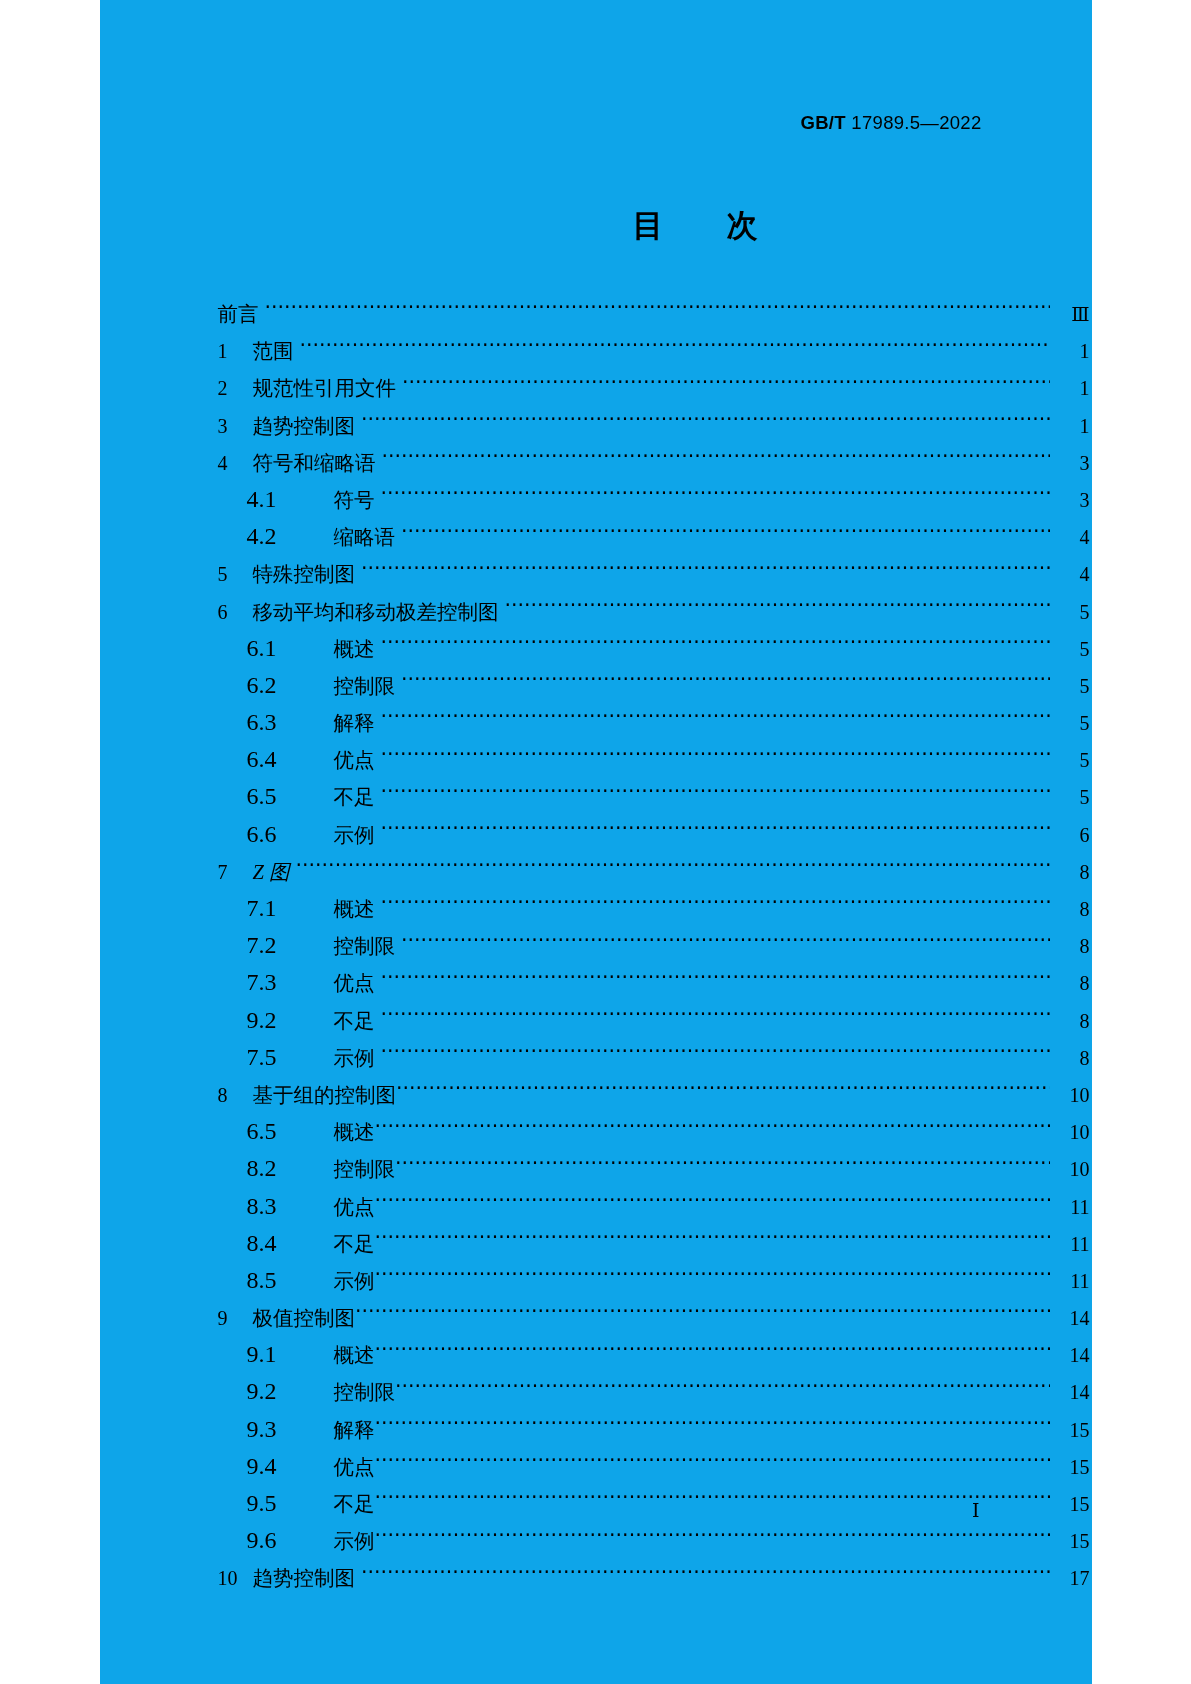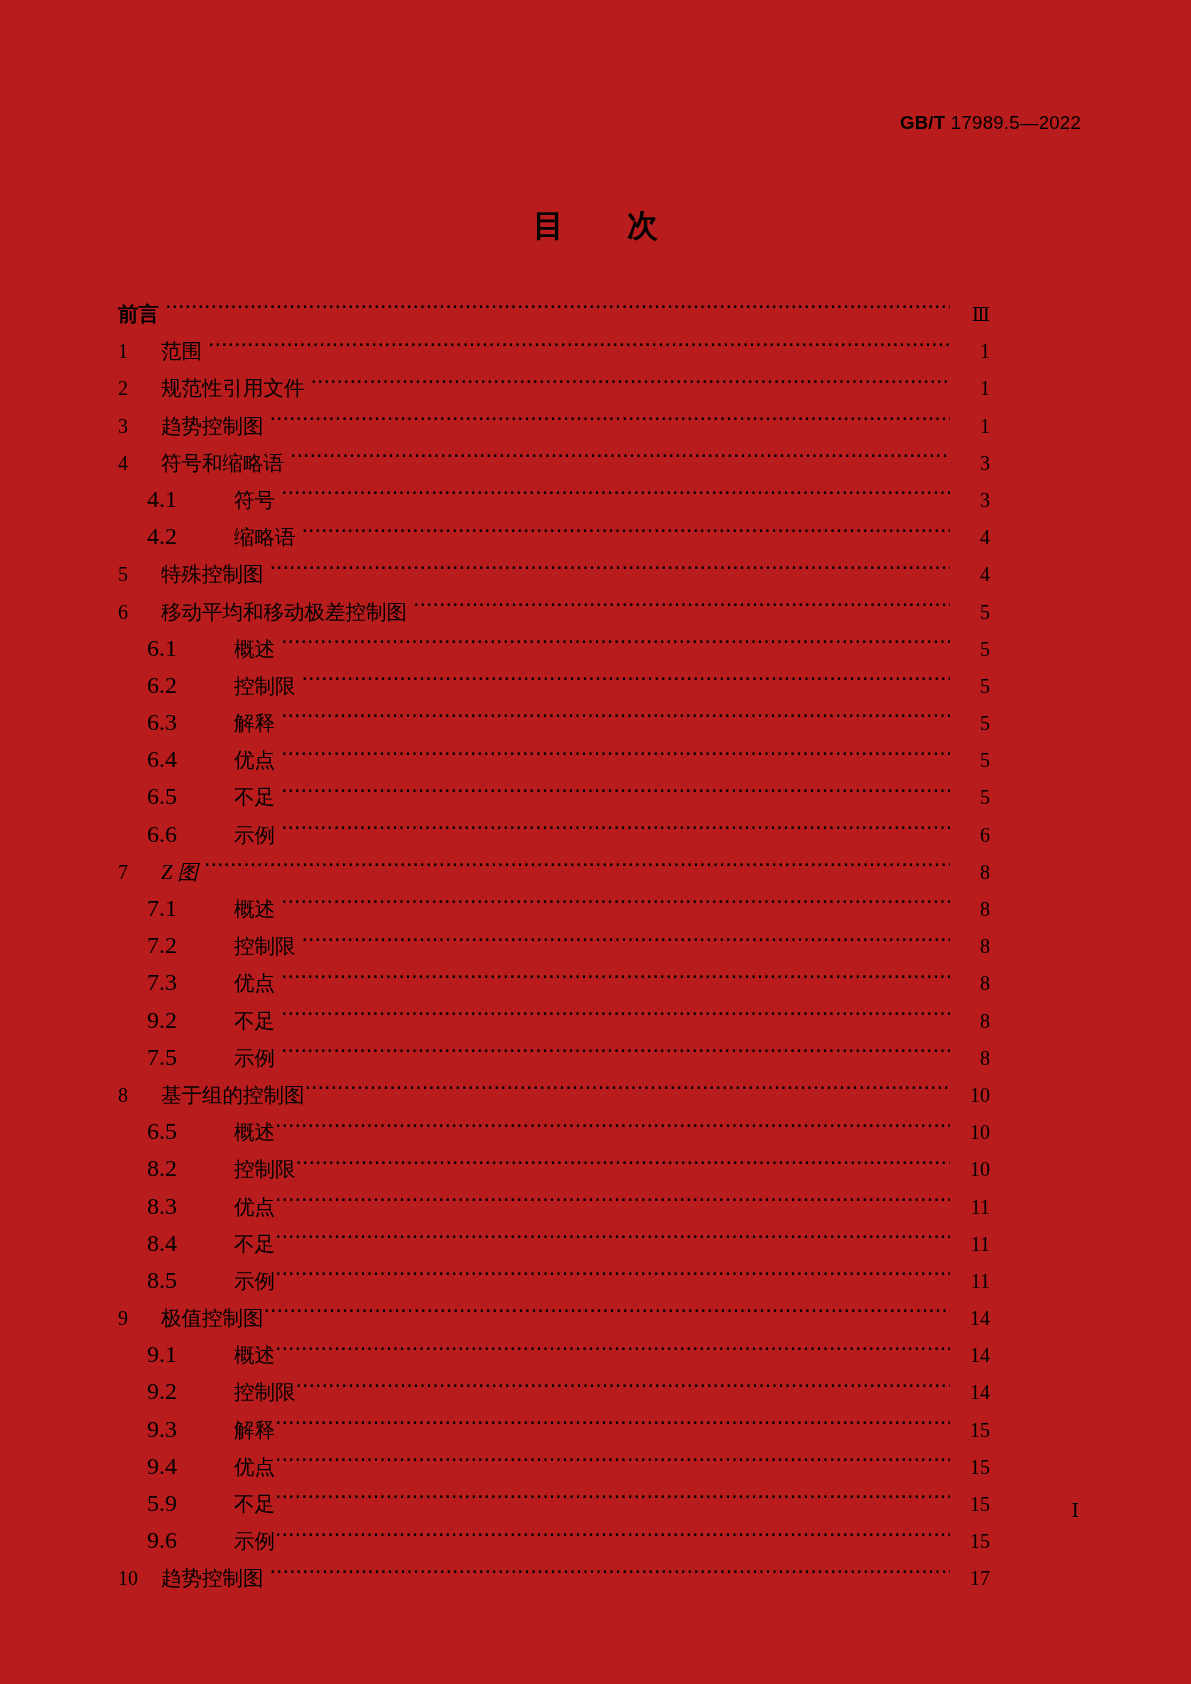--- a/index.html
+++ b/index.html
@@ -2,24 +2,24 @@
 <html><head>
 <meta charset="utf-8">
 <style>
   html, body {
     margin: 0;
     padding: 0;
     background: #ffffff;
   }
   .page {
     position: relative;
-    width: 1191px;
+    width: 992px;
     height: 1684px;
     margin: 0 auto;
-    background: #b91c1c;
+    background: #0ea5e9;
     font-family: "Liberation Serif", "DejaVu Serif", serif;
     color: #000000;
     overflow: hidden;
   }
 
   
   .doc-header {
     position: absolute;
     top: 112px;
     right: 110px;
@@ -113,24 +113,24 @@
     font-family: "Liberation Serif", "DejaVu Serif", serif;
     font-size: 20px;
   }
   .toc-page.roman {
     font-family: "Liberation Serif", "DejaVu Serif", serif;
     font-size: 19px;
   }
 
   
   .lvl-front .toc-num { width: 0; }
-  .lvl-front .toc-title { margin-left: 0; font-weight: bold; }
+  .lvl-front .toc-title { margin-left: 0; }
 
   .lvl-1 .toc-num { width: 26px; }
-  .lvl-1 .toc-title { margin-left: 17px; }
+  .lvl-1 .toc-title { margin-left: 9px; }
 
   .lvl-2 { padding-left: 29px; }
   .lvl-2 .toc-num {
     width: 58px;
     font-size: 24px;
   }
   .lvl-2 .toc-title { margin-left: 29px; }
 
   
   .tight .toc-dots { margin-left: 0px; }
@@ -408,21 +408,21 @@
       <div class="toc-row lvl-2 tight">
         <div class="toc-label">
           <span class="toc-num">9.4</span>
           <span class="toc-title">优点</span>
         </div>
         <div class="toc-dots"></div>
         <div class="toc-page">15</div>
       </div>
       <div class="toc-row lvl-2 tight">
         <div class="toc-label">
-          <span class="toc-num">5.9</span>
+          <span class="toc-num">9.5</span>
           <span class="toc-title">不足</span>
         </div>
         <div class="toc-dots"></div>
         <div class="toc-page">15</div>
       </div>
       <div class="toc-row lvl-2 tight">
         <div class="toc-label">
           <span class="toc-num">9.6</span>
           <span class="toc-title">示例</span>
         </div>

